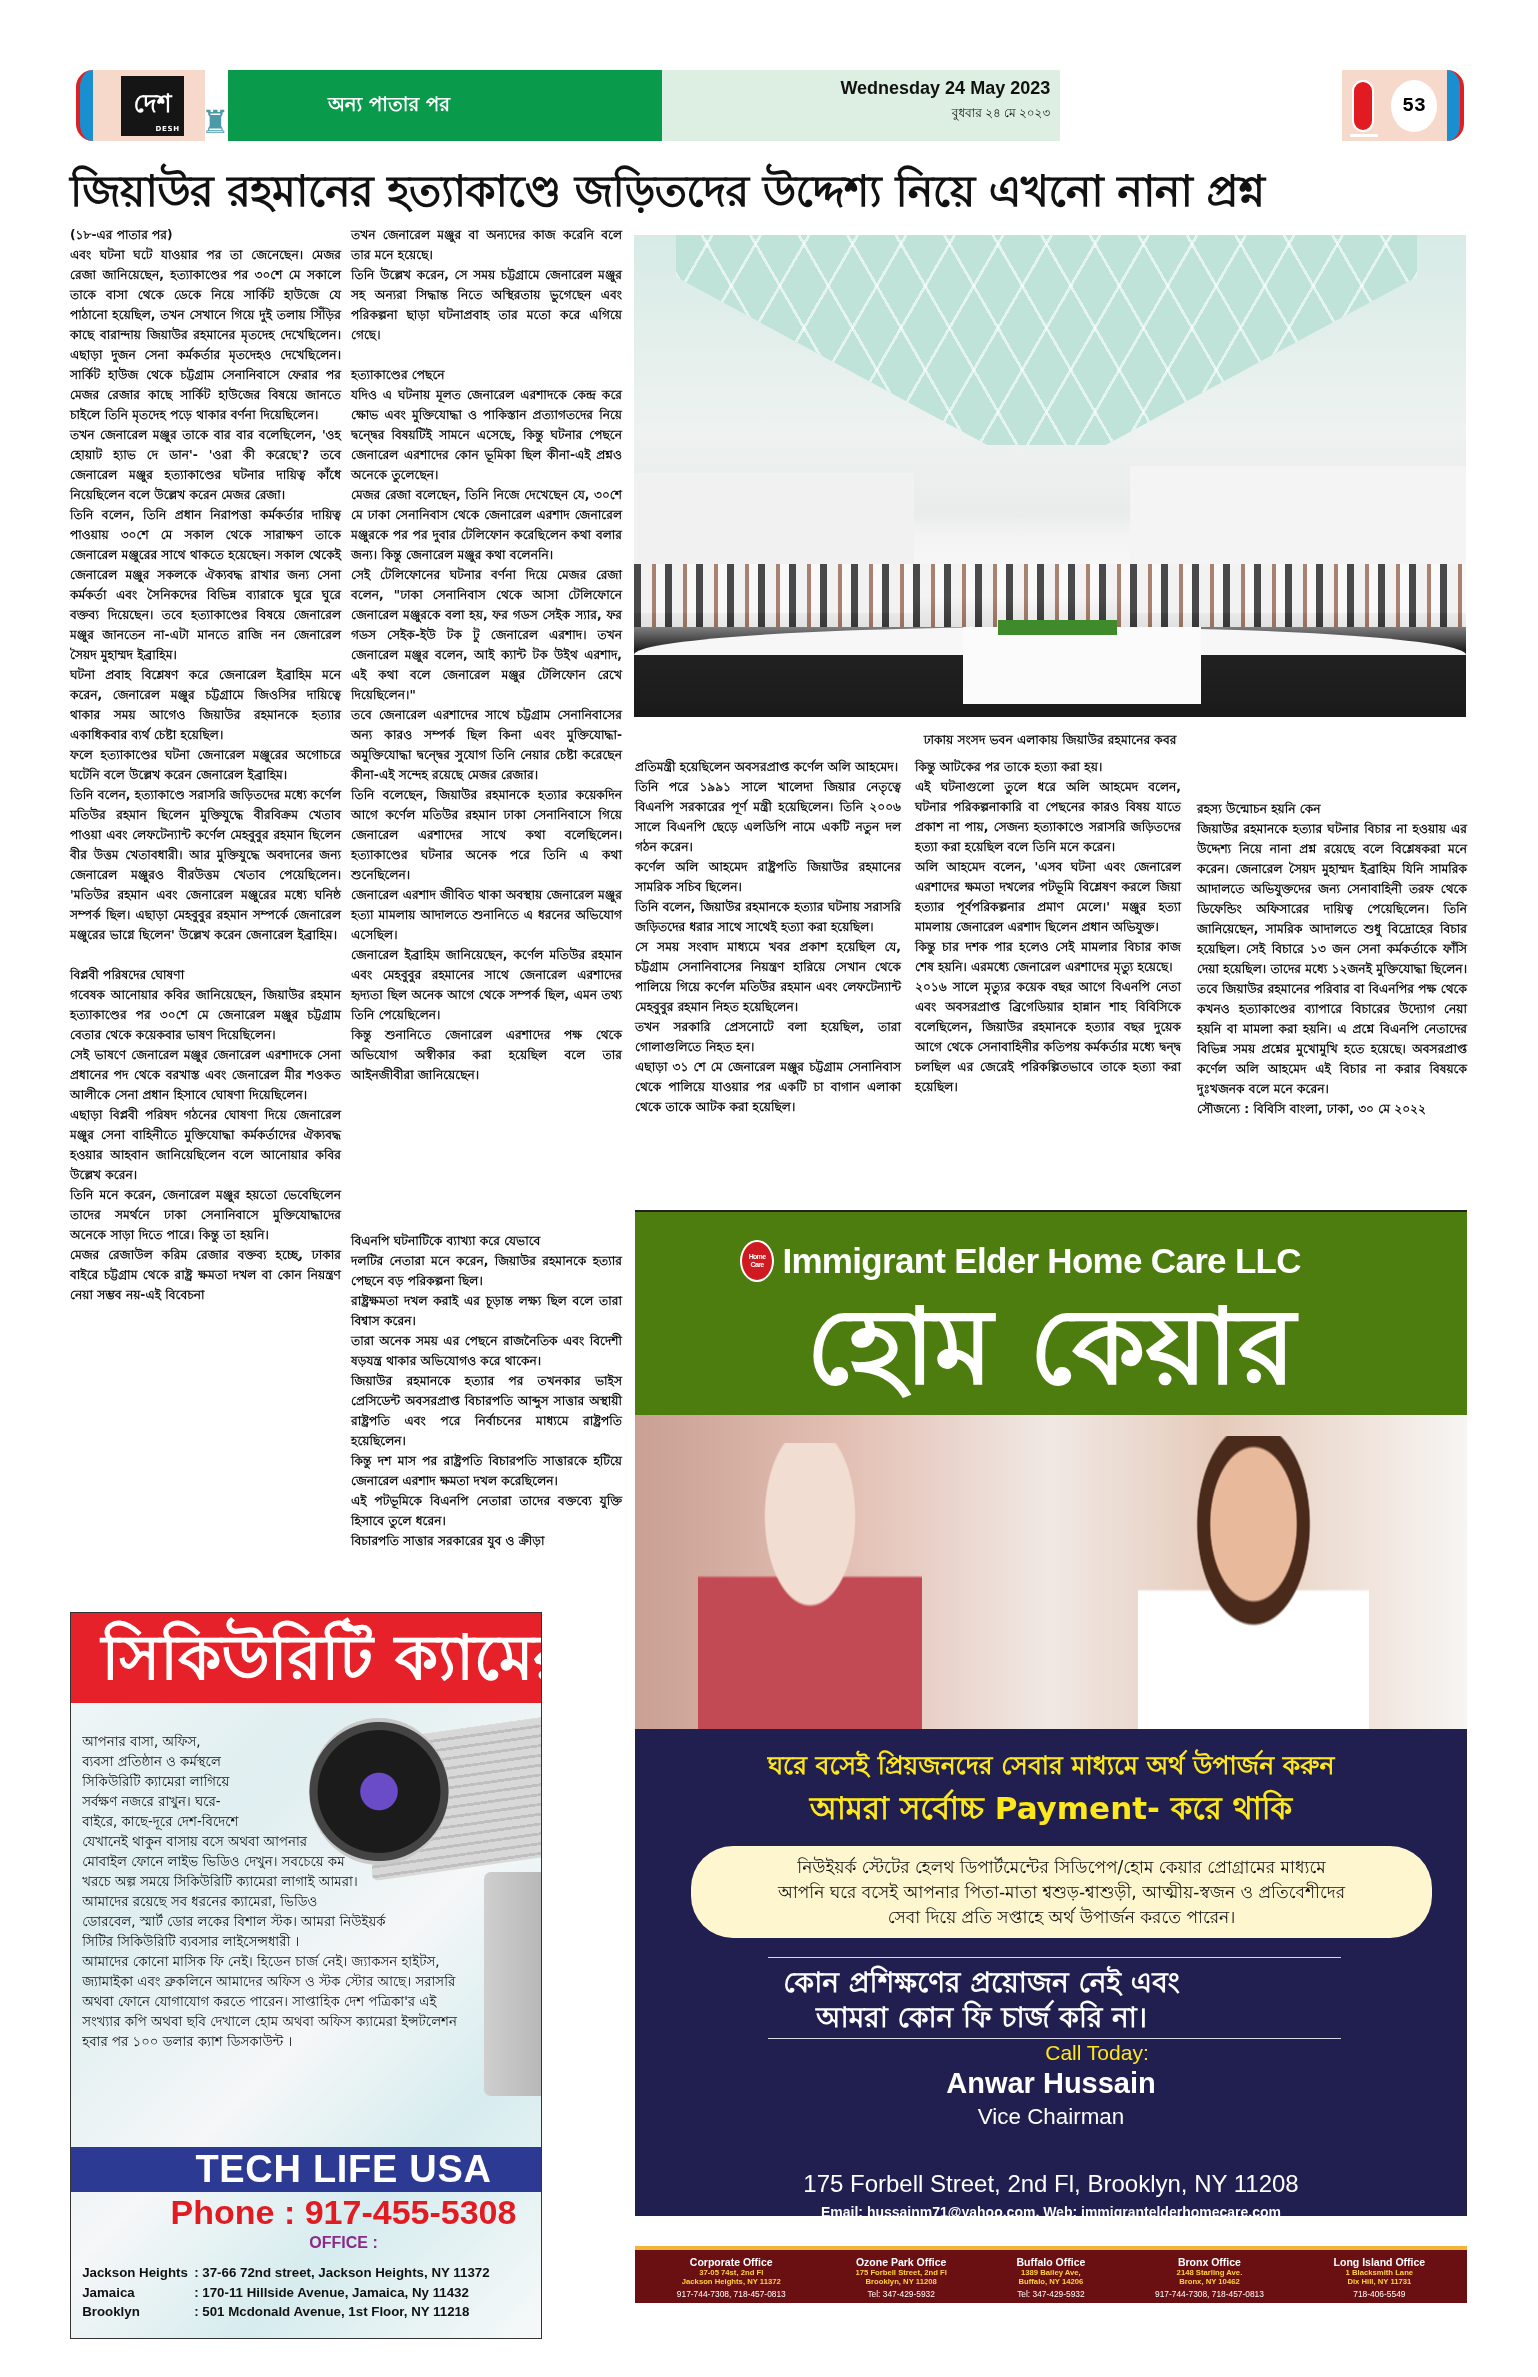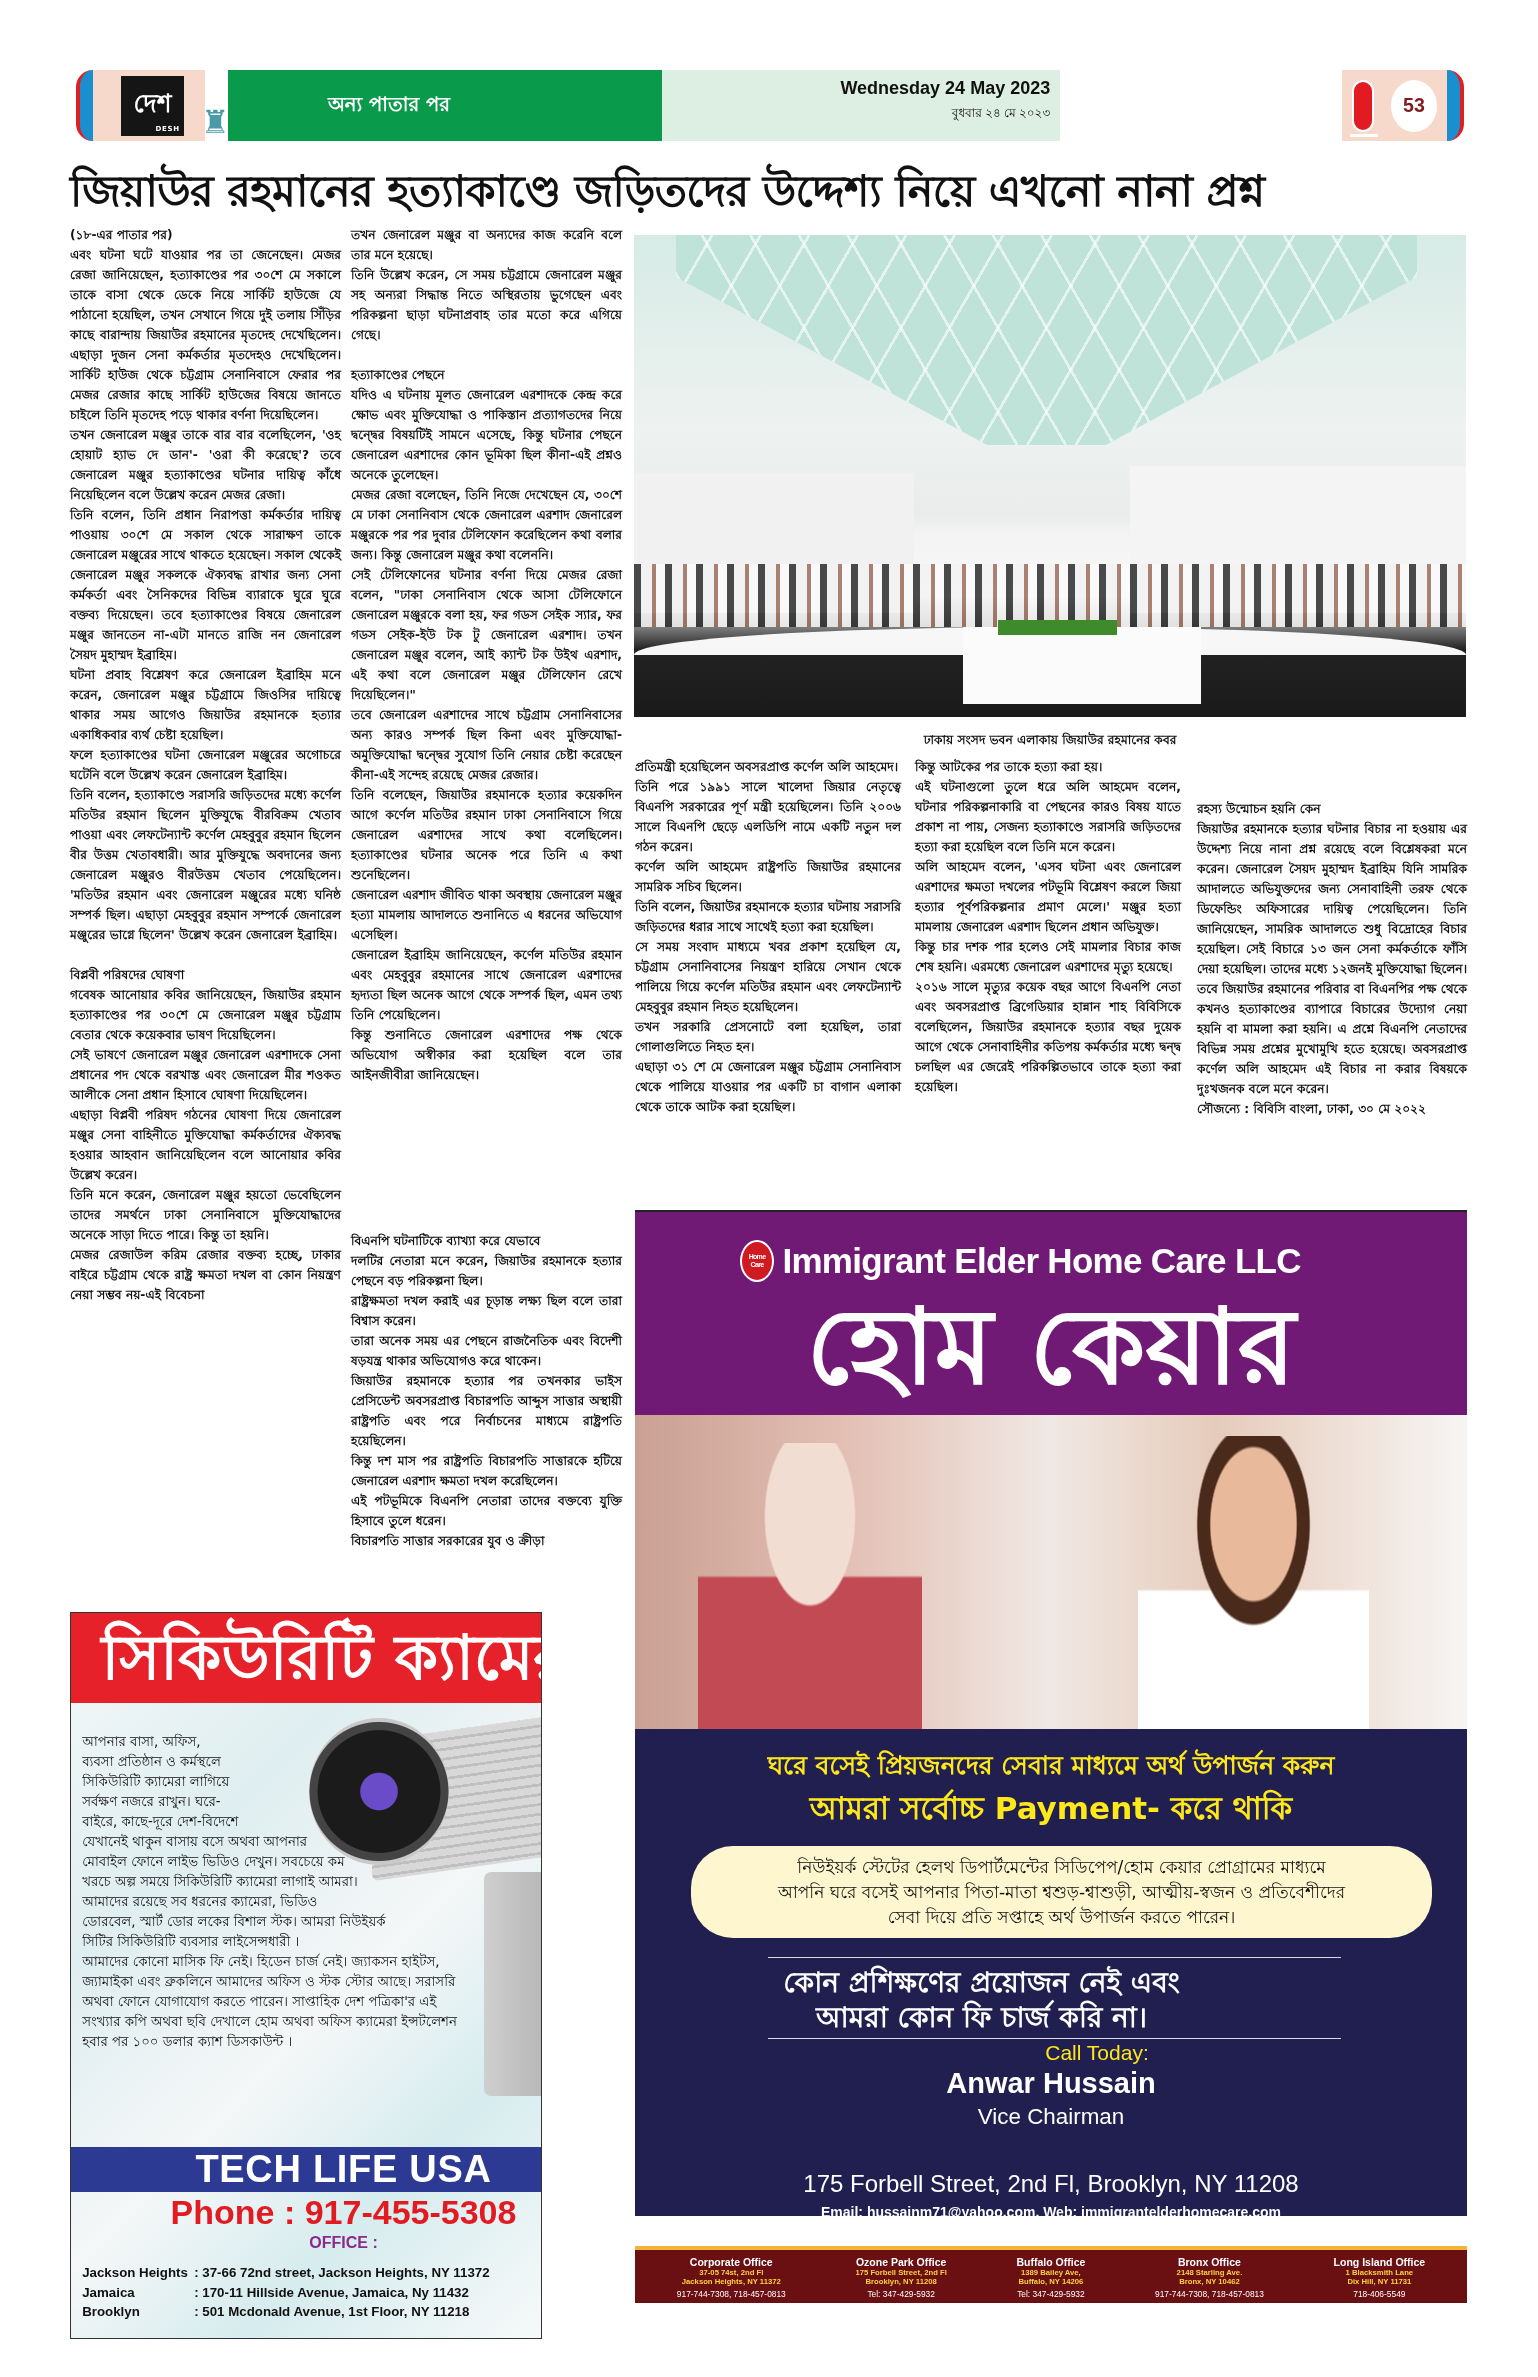--- a/index.html
+++ b/index.html
@@ -14,21 +14,21 @@
   .mh-statue { position: absolute; left: 105px; top: 0; width: 35px; height: 71px; display:flex; align-items:flex-end; justify-content:center; color:#4a9aa8; font-size: 32px; }
   .mh-green { position: absolute; left: 152px; top: 0; width: 832px; height: 71px; background: #dcefe2; overflow: hidden; }
   .mh-green-shape { position: absolute; left: 0; top: 0; width: 434px; height: 71px; background: #0a9a4c; border-radius: 0 0 0 0; clip-path: path('M0 0 L820 0 C 720 10, 650 60, 590 102 L0 102 Z'); }
   .mh-section { position: absolute; left: 0; top: 0; width: 322px; height: 71px; display: flex; align-items: center; justify-content: center; color: #fff; font-size: 19.6px; font-weight: bold; }
   .mh-date { position: absolute; right: 9.8px; top: 8.4px; text-align: right; font-family: "Liberation Sans", sans-serif; }
   .mh-date .en { font-size: 18px; font-weight: bold; color: #111; }
   .mh-date .bn { font-size: 12px; color: #111; margin-top: 4.2px; }
   .mh-right { position: absolute; left: 1266px; top: 0; width: 105px; height: 71px; background: #f7d9cc; }
   .mh-flag { position: absolute; left: 9.8px; top: 9.8px; width: 22.4px; height: 52px; background: #e21b22; border-radius: 11.2px; border: 2.1px solid #fff; }
   .mh-flag::after { content: ""; position: absolute; left: -4.2px; bottom: -7px; width: 28px; height: 2.8px; background: #fff; }
-  .mh-page { position: absolute; left: 49px; top: 9.8px; width: 46px; height: 52px; border-radius: 50%; background: #fff; display:flex; align-items:center; justify-content:center; font-family: Liberation Sans, sans-serif; font-weight: bold; font-size: 19.6px; color: #7f1d1d; }
+  .mh-page { position: absolute; left: 49px; top: 9.8px; width: 46px; height: 52px; border-radius: 50%; background: #fff; display:flex; align-items:center; justify-content:center; font-family: Liberation Mono, monospace; font-weight: bold; font-size: 19.6px; color: #000000; }
   .mh-right-cap { position: absolute; left: 1371px; top: 0; width: 17px; height: 71px; border-radius: 0 17px 17px 0; background: #1a8fd0; border-right: 4.2px solid #e02020; }
 
   
   .headline { position: absolute; left: 70px; top: 159px; width: 1399px; font-size: 43px; font-weight: bold; color: #111; letter-spacing: -0.7px; white-space: nowrap; }
 
   
   .col { position: absolute; font-size: 12.2px; line-height: 20px; text-align: justify; color: #111; font-weight: bold; }
   .col p { margin: 0; }
   .col .sub { margin-top: 19.6px; }
   .col1 { left: 70px; top: 225px; width: 271px; }
@@ -45,21 +45,21 @@
   .photo .wall-l { position:absolute; left:0; top:238px; width:280px; height:140px; background:#f1f1f1; }
   .photo .wall-r { position:absolute; right:0; top:231px; width:336px; height:147px; background:#f4f4f4; }
   .photo .crowd { position:absolute; left:0; top:329px; width:832px; height:63px; background: repeating-linear-gradient(90deg, #2b2b2b 0 7px, #f2f2f2 7px 18px, #9b6d5a 18px 22.4px, #fafafa 22.4px 31px); opacity:0.85; }
   .photo .plinth { position:absolute; left:0; top:392px; width:832px; height:28px; background:#f7f7f7; border-radius: 50% 50% 0 0 / 28px 28px 0 0; }
   .photo .tomb { position:absolute; left:329px; top:392px; width:238px; height:77px; background:#fbfbfb; }
   .photo .grass { position:absolute; left:364px; top:385px; width:119px; height:15.4px; background:#3f8a2a; }
   .caption { position: absolute; left: 634px; top: 731px; width: 832px; text-align: center; font-size: 12.2px; font-weight: bold; }
 
   
   .ad-hc { position: absolute; left: 635px; top: 1210px; width: 832px; height: 1091px; border-top: 2.1px solid #222; }
-  .hc-red { position: absolute; left: 0; top: 0; width: 832px; height: 203px; background: #701a75; }
+  .hc-red { position: absolute; left: 0; top: 0; width: 832px; height: 203px; background: #4d7c0f; }
   .hc-brand { position: absolute; left: 105px; top: 28px; width: 664px; display: flex; align-items: center; gap: 8.4px; color: #fff; font-family: "Liberation Sans", sans-serif; font-weight: bold; font-size: 35px; letter-spacing: -0.7px; }
   .hc-heart { width: 34px; height: 42px; border: 2.1px solid #fff; border-radius: 50% 50% 50% 50%; background: #d01a22; color: #fff; font-size: 7px; display: flex; align-items: center; justify-content: center; line-height: 7.7px; text-align:center; }
   .hc-big { position: absolute; left: 0; top: 76px; width: 832px; text-align: center; color: #fff; font-size: 105px; font-weight: bold; line-height: 119px; }
   .hc-photo { position: absolute; left: 0; top: 203px; width: 832px; height: 315px; background: linear-gradient(90deg, #c9a093 0%, #e3bfb3 25%, #f0e8e4 50%, #e6cbbb 70%, #f7f5f3 100%); overflow: hidden; }
   .hc-photo .p1 { position:absolute; left:63px; top:28px; width:224px; height:294px; background: radial-gradient(ellipse at 50% 25%, #f2ddd2 0 28%, transparent 29%), linear-gradient(180deg, transparent 45%, #c24a55 46%); }
   .hc-photo .p2 { position:absolute; left:503px; top:21px; width:231px; height:294px; background: radial-gradient(ellipse at 50% 30%, #e8b99a 0 26%, #4a2a1a 27% 34%, transparent 35%), linear-gradient(180deg, transparent 52%, #ffffff 53%); }
   .hc-navy { position: absolute; left: 0; top: 517px; width: 832px; height: 487px; background: #201f4f; }
   .hc-y1 { position: absolute; left: 0; top: 17px; width: 832px; text-align: center; color: #ffe81a; font-size: 25px; font-weight: bold; }
   .hc-y2 { position: absolute; left: 0; top: 55px; width: 832px; text-align: center; color: #ffe81a; font-size: 31px; font-weight: bold; }
   .hc-pill { position: absolute; left: 56px; top: 117px; width: 741px; height: 92px; border-radius: 42px; background: #fdf6cf; display:flex; flex-direction:column; align-items:center; justify-content:center; color:#111; font-size: 17px; line-height: 25px; text-align: center; }

